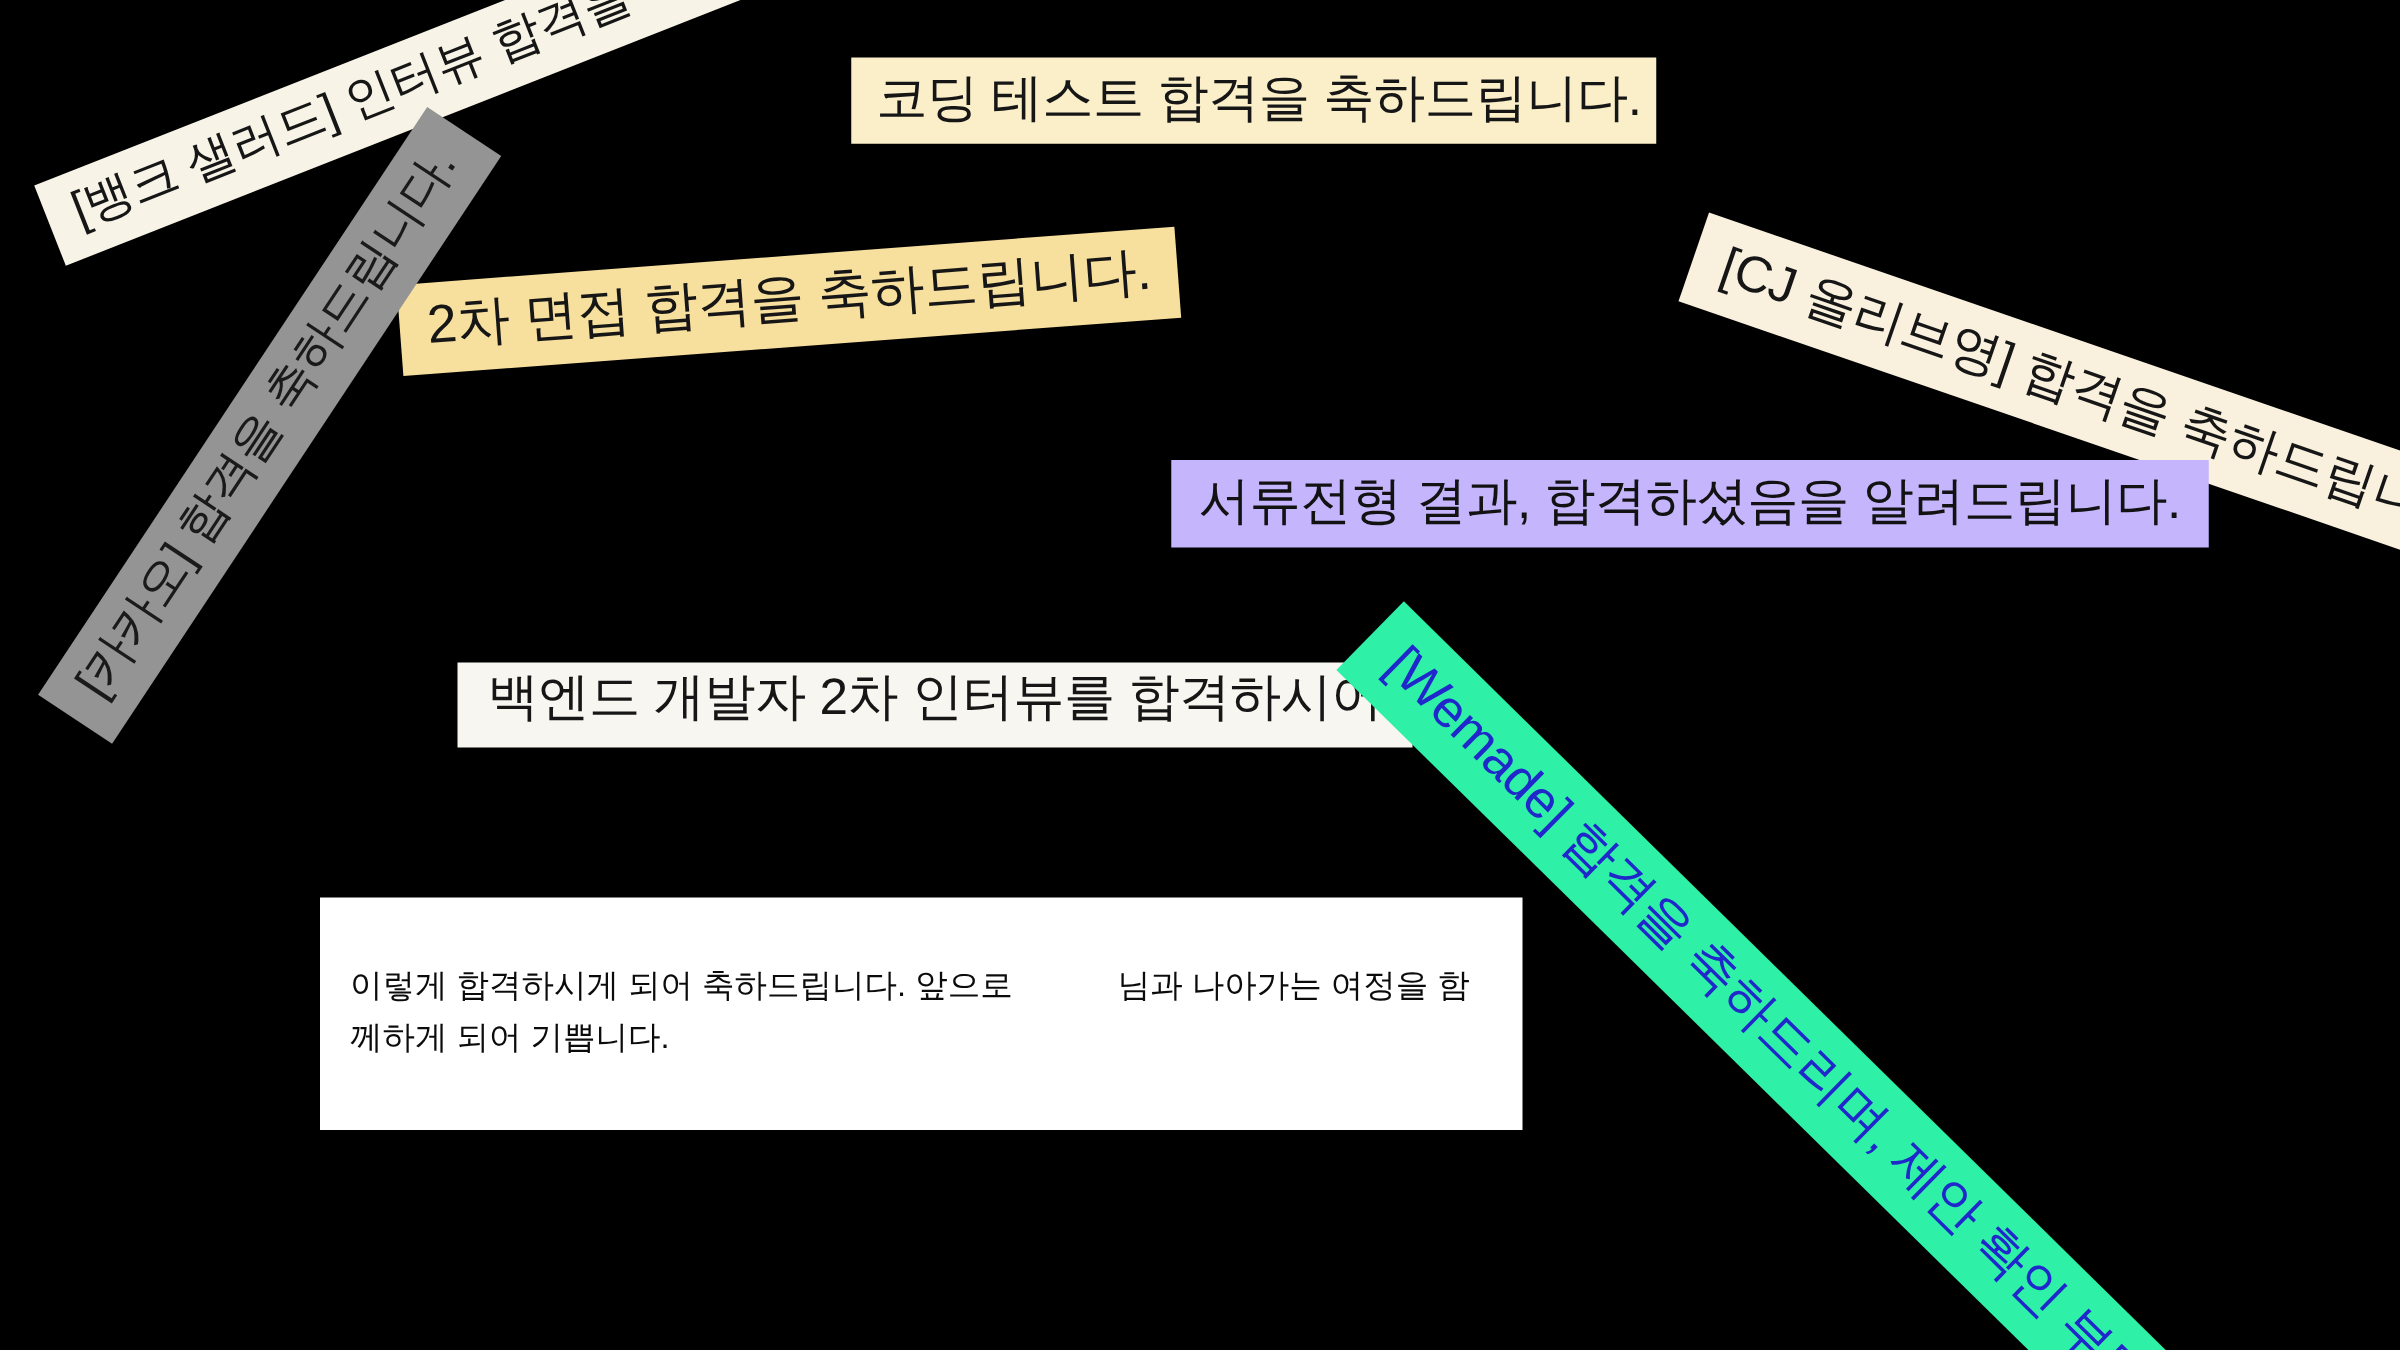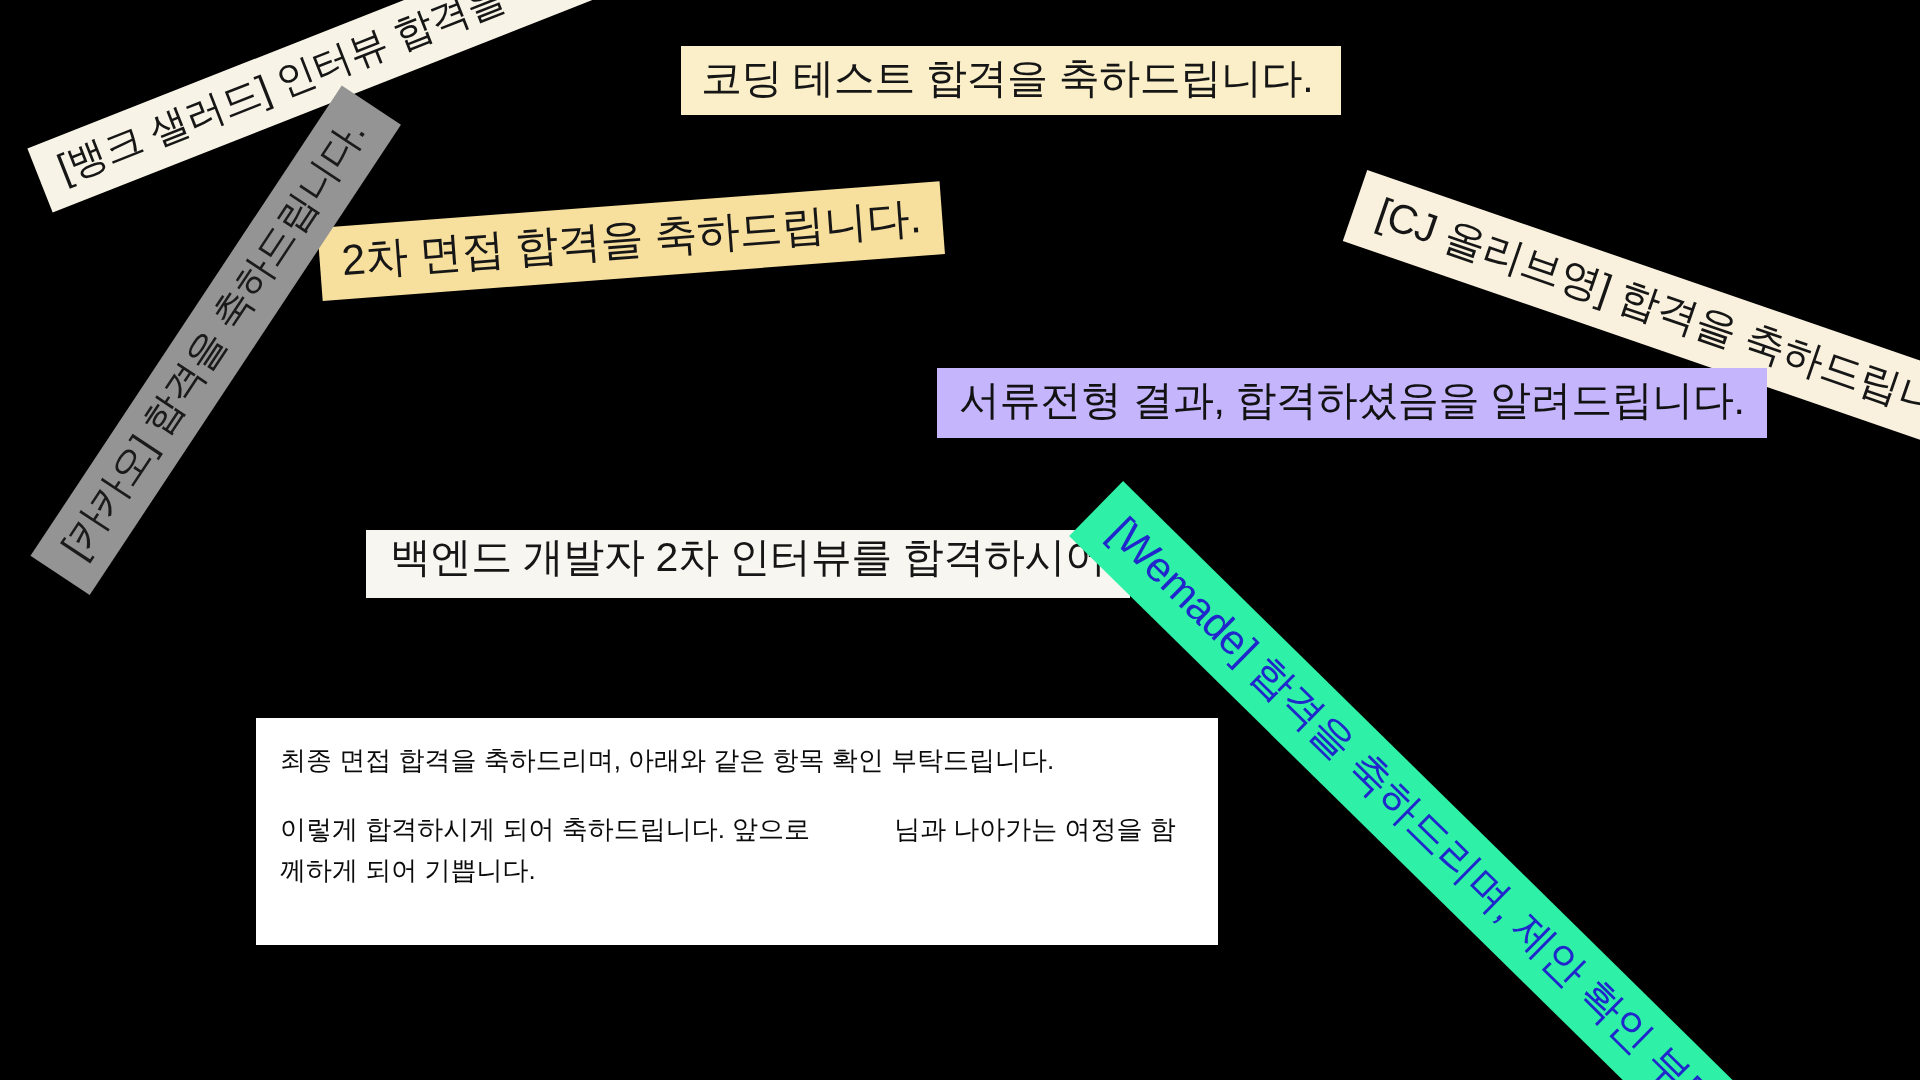--- a/index.html
+++ b/index.html
@@ -36,21 +36,21 @@
     top: 146px;
     padding: 10px 22px 14px 22px;
     font-size: 39px;
     background: #F7F3E6;
     transform: rotate(-21.5deg);
     transform-origin: left center;
   }
   .b-coding {
     left: 681px;
     top: 46px;
-    padding: 9px 28px 13px 20px;
+    padding: 9px 12px 13px 20px;
     font-size: 41px;
     background: #FAEFC8;
   }
   .b-cj {
     left: 1355px;
     top: 168px;
     padding: 12px 24px 16px 24px;
     font-size: 41px;
     background: #F9F1DE;
     transform: rotate(19deg);
@@ -139,19 +139,18 @@
 
   <div class="banner b-docpass">서류전형 결과, 합격하셨음을 알려드립니다.</div>
 
   <div class="banner b-kakao">[카카오] 합격을 축하드립니다.</div>
 
   <div class="banner b-backend">백엔드 개발자 2차 인터뷰를 합격하시어</div>
 
   <div class="banner b-wemade">[Wemade] 합격을 축하드리며, 제안 확인 부탁드립니다.</div>
 
   <div class="letter">
-    <p>최종 면접 합격을 축하드리며, 아래와 같은 항목 확인 부탁드립니다.</p>
     <div class="spacer"></div>
     <p><span>이렇게 합격하시게 되어 축하드립니다. 앞으로</span><span class="redacted"></span><span>님과 나아가는 여정을 함께하게 되어 기쁩니다.</span></p>
     <div class="spacer"></div>
   </div>
 
 </div>
 
 </body></html>

